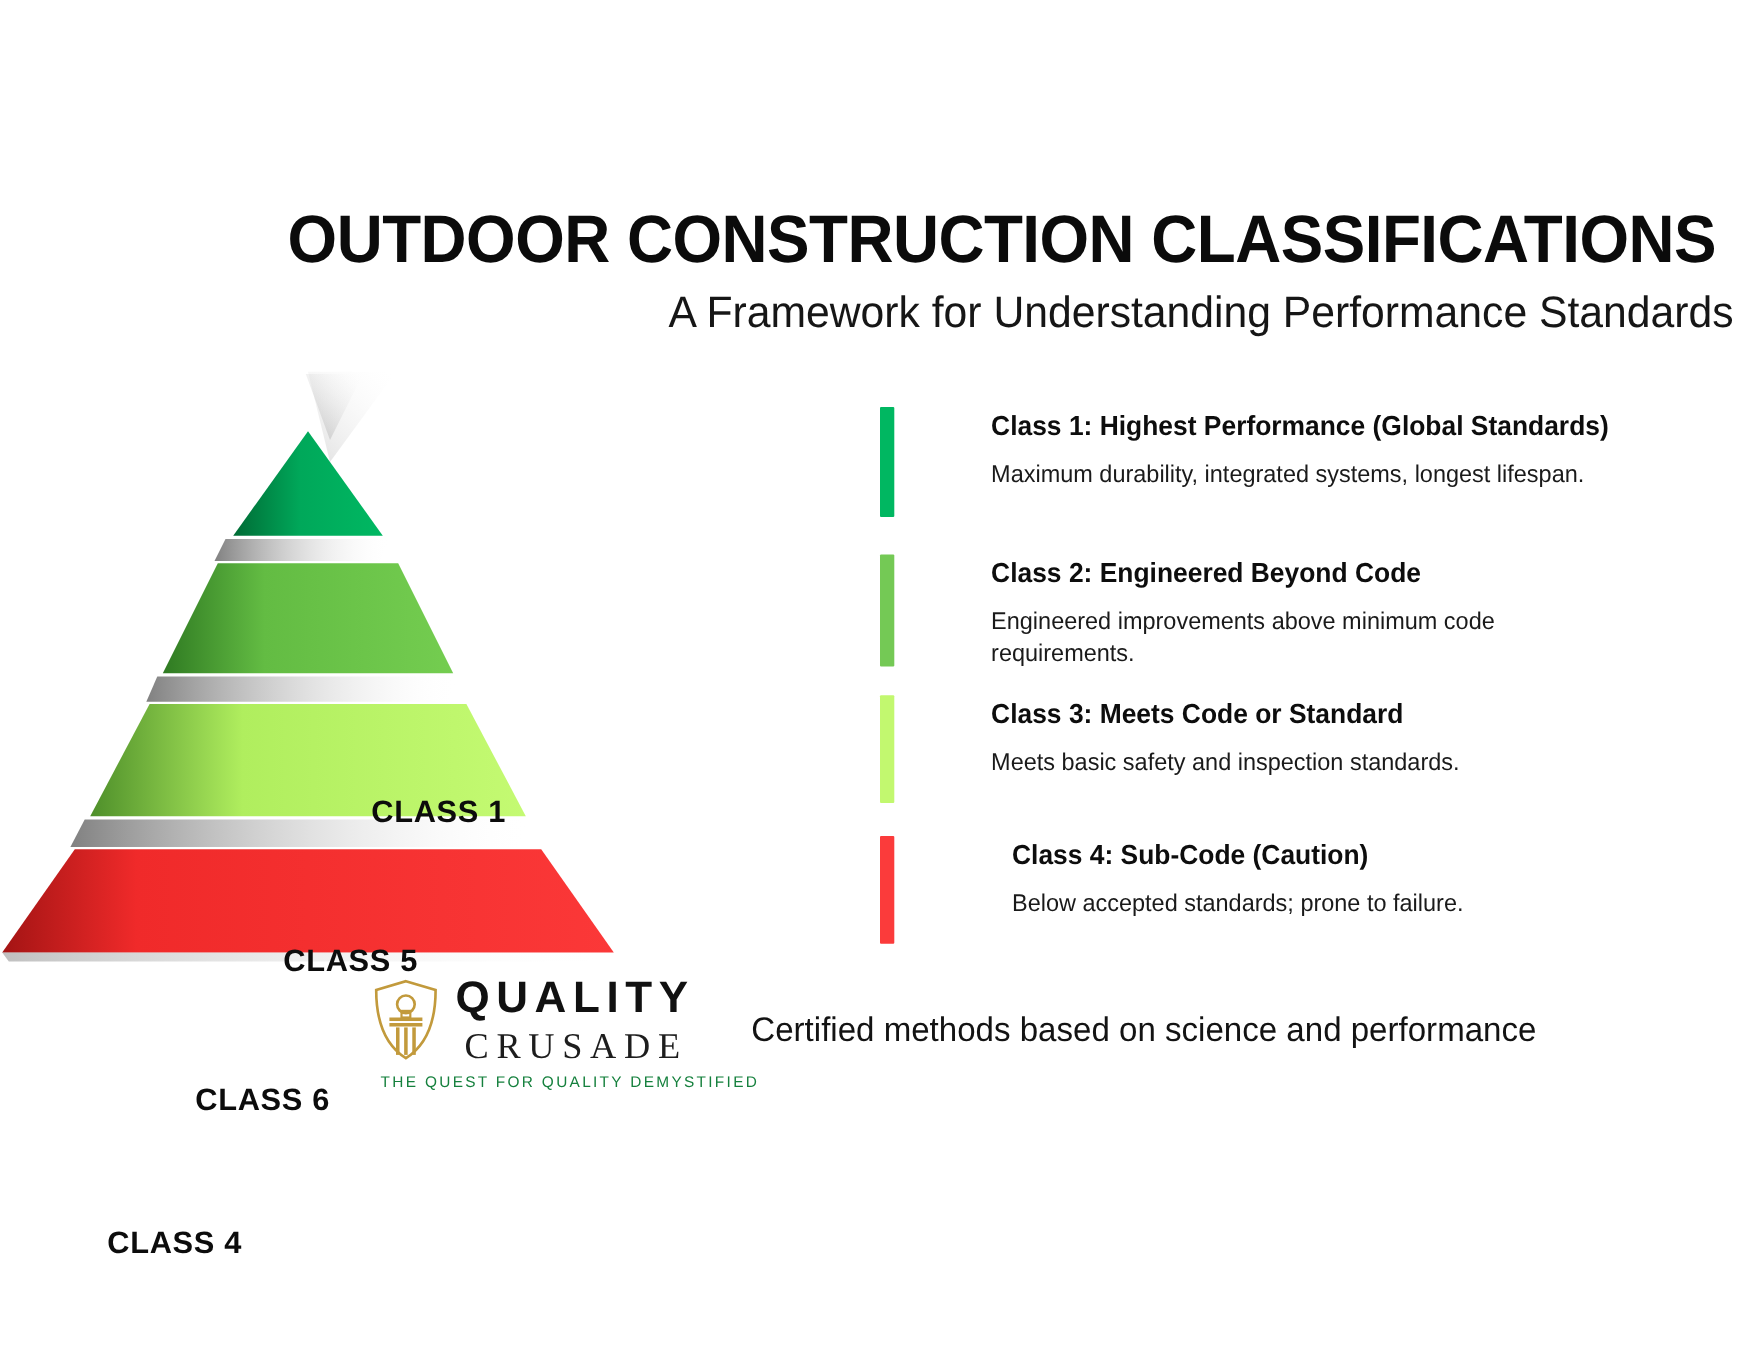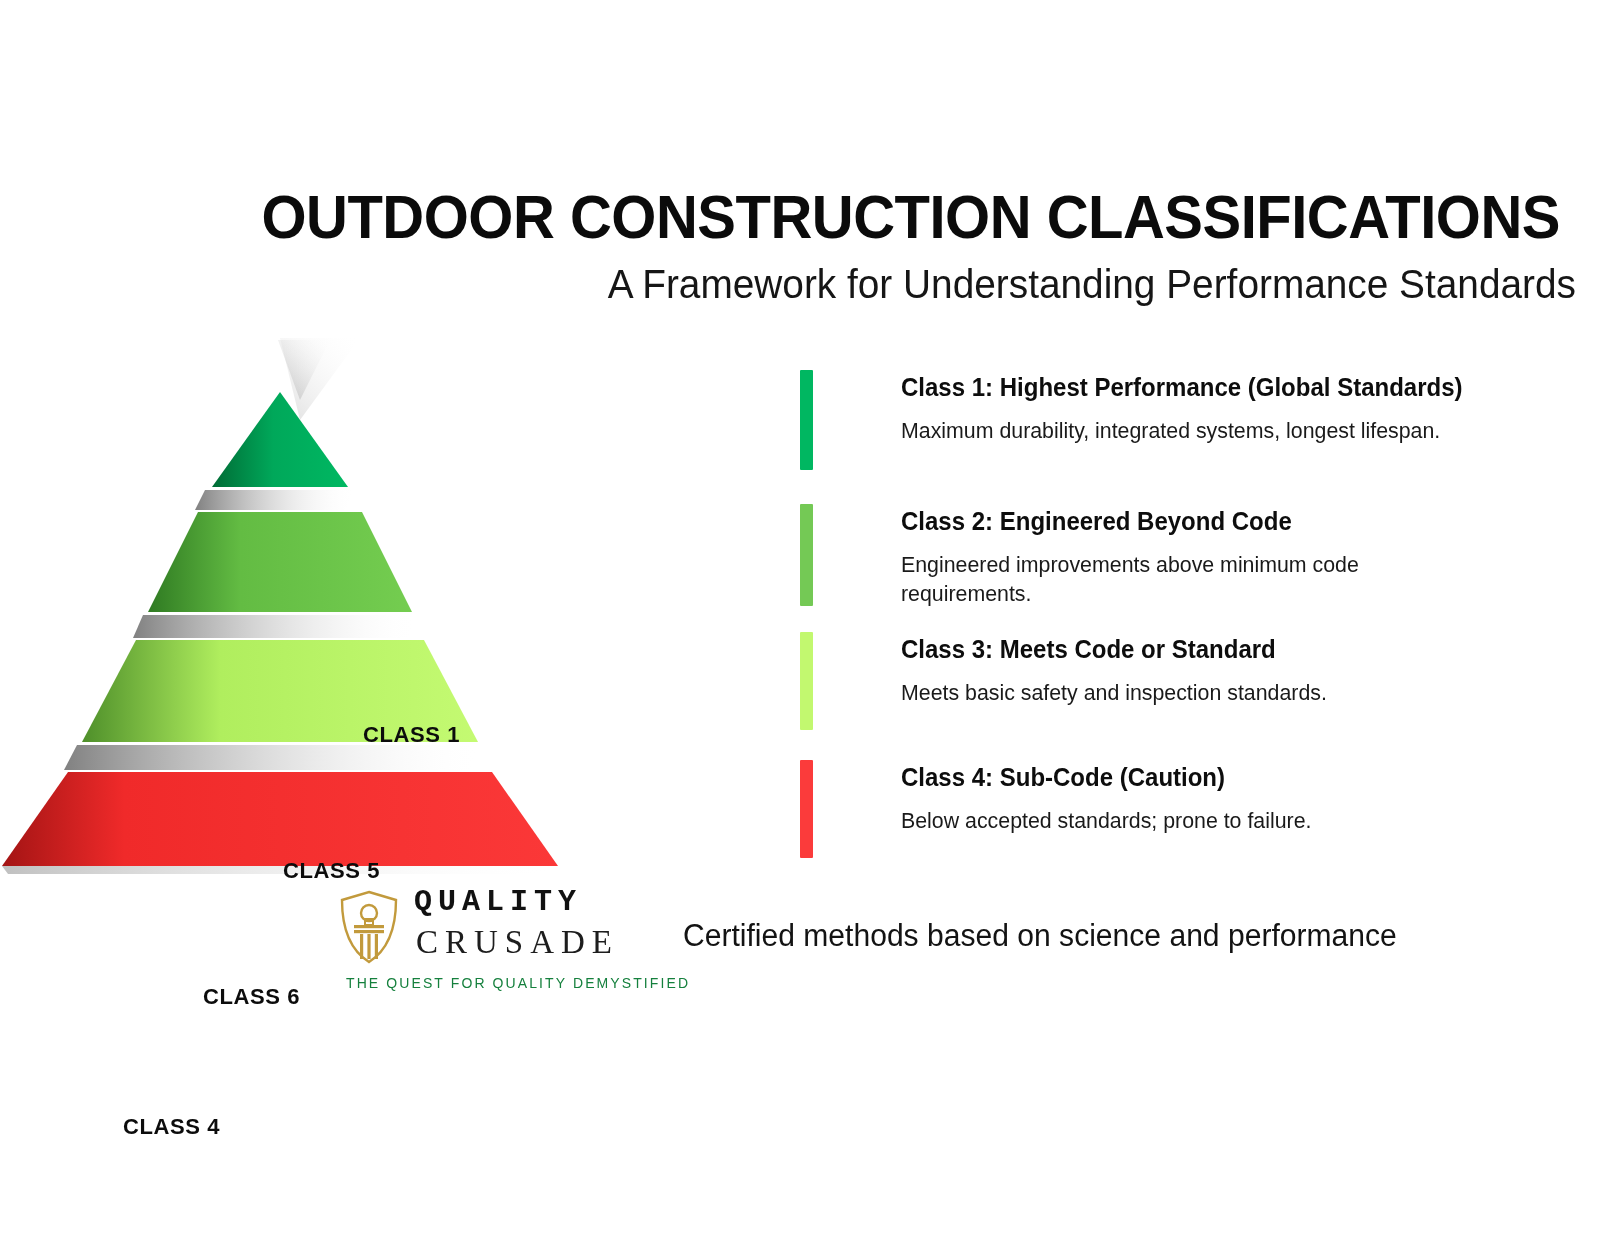--- a/index.html
+++ b/index.html
@@ -55,21 +55,21 @@
   .pyramid-svg {
     position: absolute;
     left: 0;
     top: 0;
   }
 
   .tier-label {
     position: absolute;
     font-family: "Liberation Sans", sans-serif;
     font-weight: bold;
-    font-size: 22px;
+    font-size: 28px;
     letter-spacing: 0.6px;
     color: #0c0c0c;
     white-space: nowrap;
     text-align: right;
   }
   .tier-label-1 { left: 180px; top: 392px; width: 280px; }
   .tier-label-2 { left: 100px; top: 528px; width: 280px; }
   .tier-label-3 { left: 20px;  top: 654px; width: 280px; }
   .tier-label-4 { left: -60px; top: 784px; width: 280px; }
 
@@ -82,21 +82,21 @@
   }
   .legend-item {
     position: absolute;
     left: 0;
     display: flex;
     align-items: stretch;
   }
   .legend-item-0 { top: 0px;   height: 100px; }
   .legend-item-1 { top: 134px; height: 102px; }
   .legend-item-2 { top: 262px; height: 98px;  }
-  .legend-item-3 { top: 390px; height: 98px;  }
+  .legend-item-3 { top: 390px; height: 98px; gap: 19px;  }
 
   .legend-bar {
     width: 13px;
     flex: 0 0 13px;
     border-radius: 1px;
   }
   .legend-text {
     padding-left: 88px;
     padding-top: 2px;
   }
@@ -143,36 +143,37 @@
     width: 62px;
     height: 76px;
     flex: 0 0 62px;
     margin-top: 4px;
   }
   .logo-words {
     margin-left: 14px;
     padding-top: 2px;
   }
   .logo-quality {
-    font-family: Liberation Mono, monospace;
+    font-family: Liberation Sans, sans-serif;
     font-weight: bold;
-    font-size: 30px;
+    font-size: 40px;
     letter-spacing: 6px;
     color: #111111;
     line-height: 1;
     margin: 0;
   }
   .logo-crusade {
     font-family: "Liberation Serif", serif;
     font-weight: normal;
     font-size: 33px;
     letter-spacing: 7px;
     color: #1d1d1d;
     line-height: 1;
     margin: 9px 0 0 2px;
+    text-align: center;
   }
   .logo-tagline {
     position: absolute;
     left: 8px;
     top: 90px;
     width: 312px;
     text-align: left;
     font-family: "Liberation Sans", sans-serif;
     font-size: 14px;
     letter-spacing: 2.1px;

